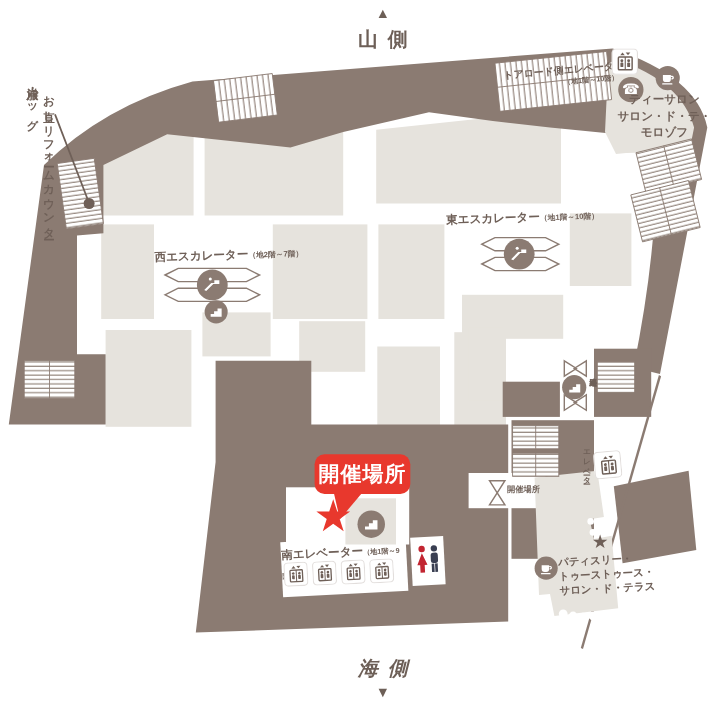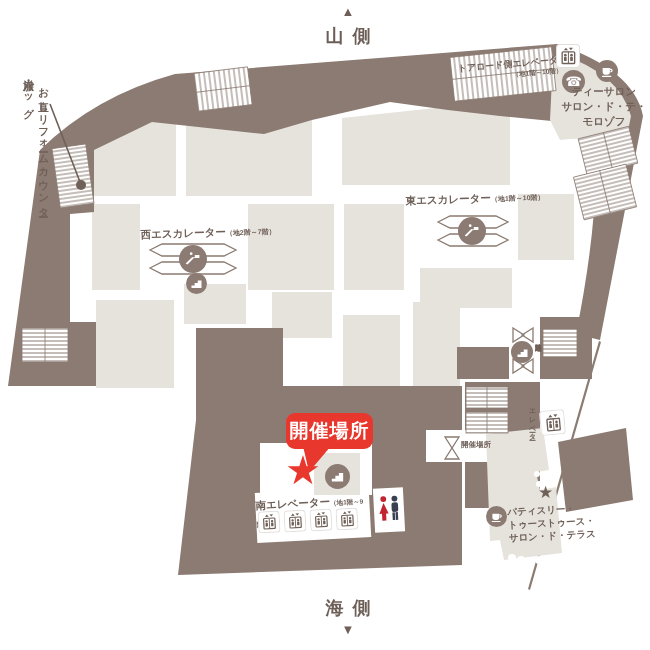--- a/index.html
+++ b/index.html
@@ -130,21 +130,21 @@
   <g>
     <line x1="50" y1="104" x2="80" y2="182" stroke="#6f6058" stroke-width="1.6"></line>
     <circle cx="81" cy="185" r="5" fill="#6f6058"></circle>
   </g>
 
   <polygon points="303,446 331,446 309,472" fill="#e8382d"></polygon>
 </svg>
 
 <div class="abs compass" style="left:312px;top:4px;width:72px;font-size:13px;">▲</div>
 <div class="abs compass" style="left:306px;top:24px;width:84px;font-size:18px;letter-spacing:9px;padding-left:9px;box-sizing:border-box;">山側</div>
-<div class="abs compass" style="left:306px;top:596px;width:84px;font-size:18px;letter-spacing:9px;padding-left:9px;box-sizing:border-box;">海側</div>
+<div class="abs compass" style="left:306px;top:596px;width:84px;font-size:18px;letter-spacing:9px;padding-left:9px;box-sizing:border-box;font-style:italic;">海側</div>
 <div class="abs compass" style="left:312px;top:622px;width:72px;font-size:13px;">▼</div>
 
 
 <div class="abs vtext" style="left:22px;top:72px;height:130px;font-size:10.5px;letter-spacing:1px;">洋服・バッグ</div>
 <div class="abs vtext" style="left:37px;top:80px;height:150px;font-size:10.5px;letter-spacing:1px;">お直しリフォームカウンター</div>
 
 <div class="abs" style="left:458px;top:58px;width:104px;transform:rotate(-5deg);text-align:center;">
   <div class="lbl" style="font-size:9px;">トアロード側エレベーター</div>
   <div class="small" style="font-size:6.5px;text-align:right;">（地1階～10階）</div>
 </div>

